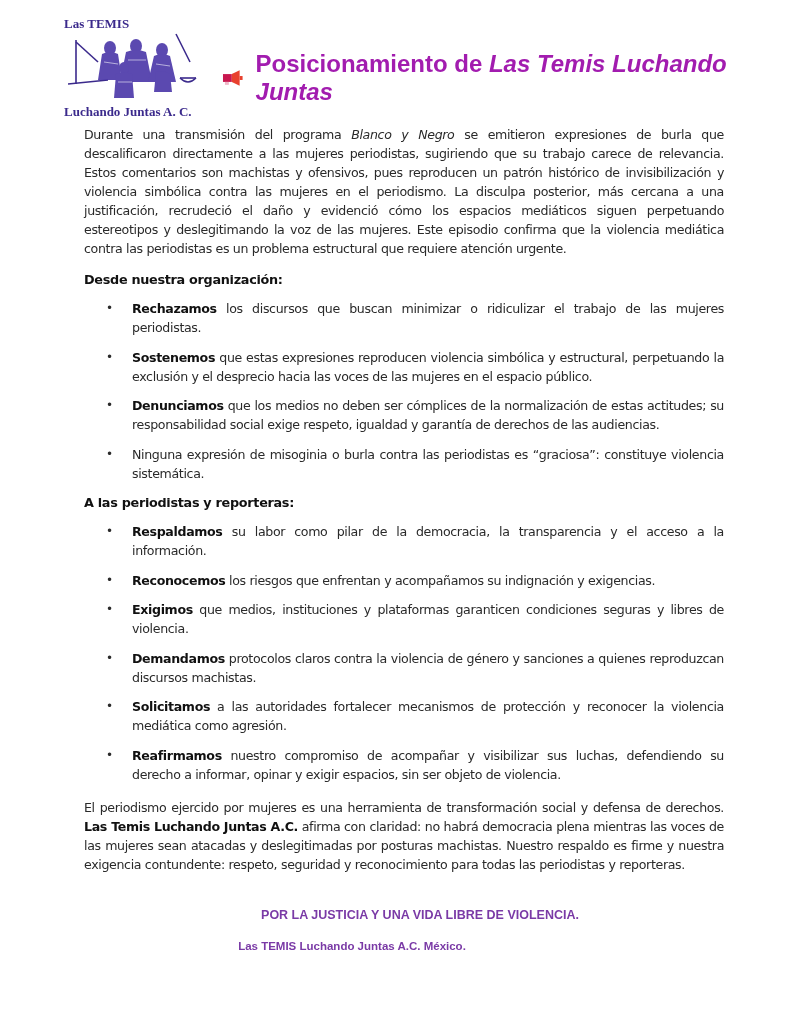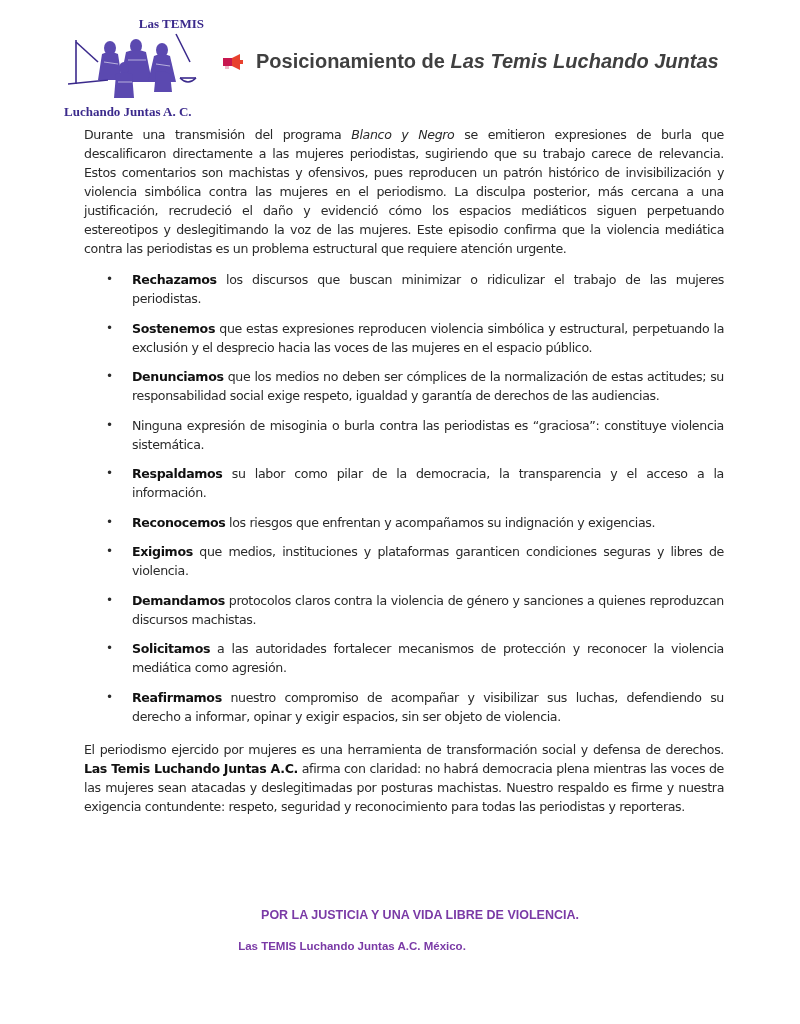--- a/index.html
+++ b/index.html
@@ -1,26 +1,26 @@
 <!DOCTYPE html>
 <html><head>
 <meta charset="utf-8">
 <style>
   html, body { margin: 0; padding: 0; background: #ffffff; }
   body { width: 800px; height: 1024px; position: relative; overflow: hidden;
          font-family: "DejaVu Sans", sans-serif; color: #2a2a2a; }
   .logo { position: absolute; left: 64px; top: 14px; width: 140px; height: 100px; }
-  .logo-top { position: absolute; left: 0; top: 2px; width: 140px; text-align: right;
+  .logo-top { position: absolute; left: 0; top: 2px; width: 140px; text-align: left;
               font-family: "Liberation Serif", serif; font-weight: bold; font-size: 13px; color: #3b2a8c; }
   .logo-bottom { position: absolute; left: 0; top: 90px; width: 140px; text-align: left;
                  font-family: "Liberation Serif", serif; font-weight: bold; font-size: 13px; color: #3b2a8c; }
   .logo-art { position: absolute; left: 4px; top: 18px; width: 132px; height: 66px; }
   .title-row { position: absolute; left: 222px; top: 50px; display: flex; align-items: center; }
   .title-row .mega { width: 24px; height: 18px; margin-right: 10px; }
-  .title { font-family: "Liberation Sans", sans-serif; font-weight: bold; font-size: 20px; color: #404040; }
+  .title { font-family: "Liberation Sans", sans-serif; font-weight: bold; font-size: 24px; color: #a21caf; }
   .title i { font-style: italic; }
   .content { position: absolute; left: 84px; top: 125px; width: 640px;
              font-family: "DejaVu Sans", sans-serif; font-size: 12.6px; line-height: 19px;
              letter-spacing: -0.35px; word-spacing: 0px; }
   p { margin: 0; text-align: justify; }
   .intro { margin-bottom: 12px; }
   h3 { margin: 0 0 10px 0; font-size: 12.8px; font-weight: bold; color: #111; letter-spacing: -0.3px; }
   ul { margin: 0; padding: 0; list-style: none; }
   li { position: relative; padding-left: 48px; margin-bottom: 10.5px; text-align: justify; }
   li .bullet { position: absolute; left: 22px; top: 0; font-size: 12px; }
@@ -71,27 +71,29 @@
     <path d="M10 5 L18 1 L18 17 L10 13 Z" fill="#e8412e"></path>
     <rect x="18" y="7" width="3" height="4" fill="#e8412e"></rect>
     <rect x="3" y="13" width="4" height="3" fill="#f0b8c8"></rect>
   </svg>
   <div class="title"><span>Posicionamiento de </span><i>Las Temis Luchando Juntas</i></div>
 </div>
 
 <div class="content">
   <p class="intro"><span>Durante una transmisión del programa </span><i>Blanco y Negro</i><span> se emitieron expresiones de burla que descalificaron directamente a las mujeres periodistas, sugiriendo que su trabajo carece de relevancia. Estos comentarios son machistas y ofensivos, pues reproducen un patrón histórico de invisibilización y violencia simbólica contra las mujeres en el periodismo. La disculpa posterior, más cercana a una justificación, recrudeció el daño y evidenció cómo los espacios mediáticos siguen perpetuando estereotipos y deslegitimando la voz de las mujeres. Este episodio confirma que la violencia mediática contra las periodistas es un problema estructural que requiere atención urgente.</span></p>
 
+  <h3>Desde nuestra organización:</h3>
   <ul>
     <li><span class="bullet">•</span><b>Rechazamos</b><span> los discursos que buscan minimizar o ridiculizar el trabajo de las mujeres periodistas.</span></li>
     <li><span class="bullet">•</span><b>Sostenemos</b><span> que estas expresiones reproducen violencia simbólica y estructural, perpetuando la exclusión y el desprecio hacia las voces de las mujeres en el espacio público.</span></li>
     <li><span class="bullet">•</span><b>Denunciamos</b><span> que los medios no deben ser cómplices de la normalización de estas actitudes; su responsabilidad social exige respeto, igualdad y garantía de derechos de las audiencias.</span></li>
     <li><span class="bullet">•</span><b></b><span>Ninguna expresión de misoginia o burla contra las periodistas es “graciosa”: constituye violencia sistemática.</span></li>
   </ul>
 
+  <h3 class="sec2">A las periodistas y reporteras:</h3>
   <ul>
     <li><span class="bullet">•</span><b>Respaldamos</b><span> su labor como pilar de la democracia, la transparencia y el acceso a la información.</span></li>
     <li><span class="bullet">•</span><b>Reconocemos</b><span> los riesgos que enfrentan y acompañamos su indignación y exigencias.</span></li>
     <li><span class="bullet">•</span><b>Exigimos</b><span> que medios, instituciones y plataformas garanticen condiciones seguras y libres de violencia.</span></li>
     <li><span class="bullet">•</span><b>Demandamos</b><span> protocolos claros contra la violencia de género y sanciones a quienes reproduzcan discursos machistas.</span></li>
     <li><span class="bullet">•</span><b>Solicitamos</b><span> a las autoridades fortalecer mecanismos de protección y reconocer la violencia mediática como agresión.</span></li>
     <li><span class="bullet">•</span><b>Reafirmamos</b><span> nuestro compromiso de acompañar y visibilizar sus luchas, defendiendo su derecho a informar, opinar y exigir espacios, sin ser objeto de violencia.</span></li>
   </ul>
 
   <p class="closing"><span>El periodismo ejercido por mujeres es una herramienta de transformación social y defensa de derechos. </span><b>Las Temis Luchando Juntas A.C.</b><span> afirma con claridad: no habrá democracia plena mientras las voces de las mujeres sean atacadas y deslegitimadas por posturas machistas. Nuestro respaldo es firme y nuestra exigencia contundente: respeto, seguridad y reconocimiento para todas las periodistas y reporteras.</span></p>

